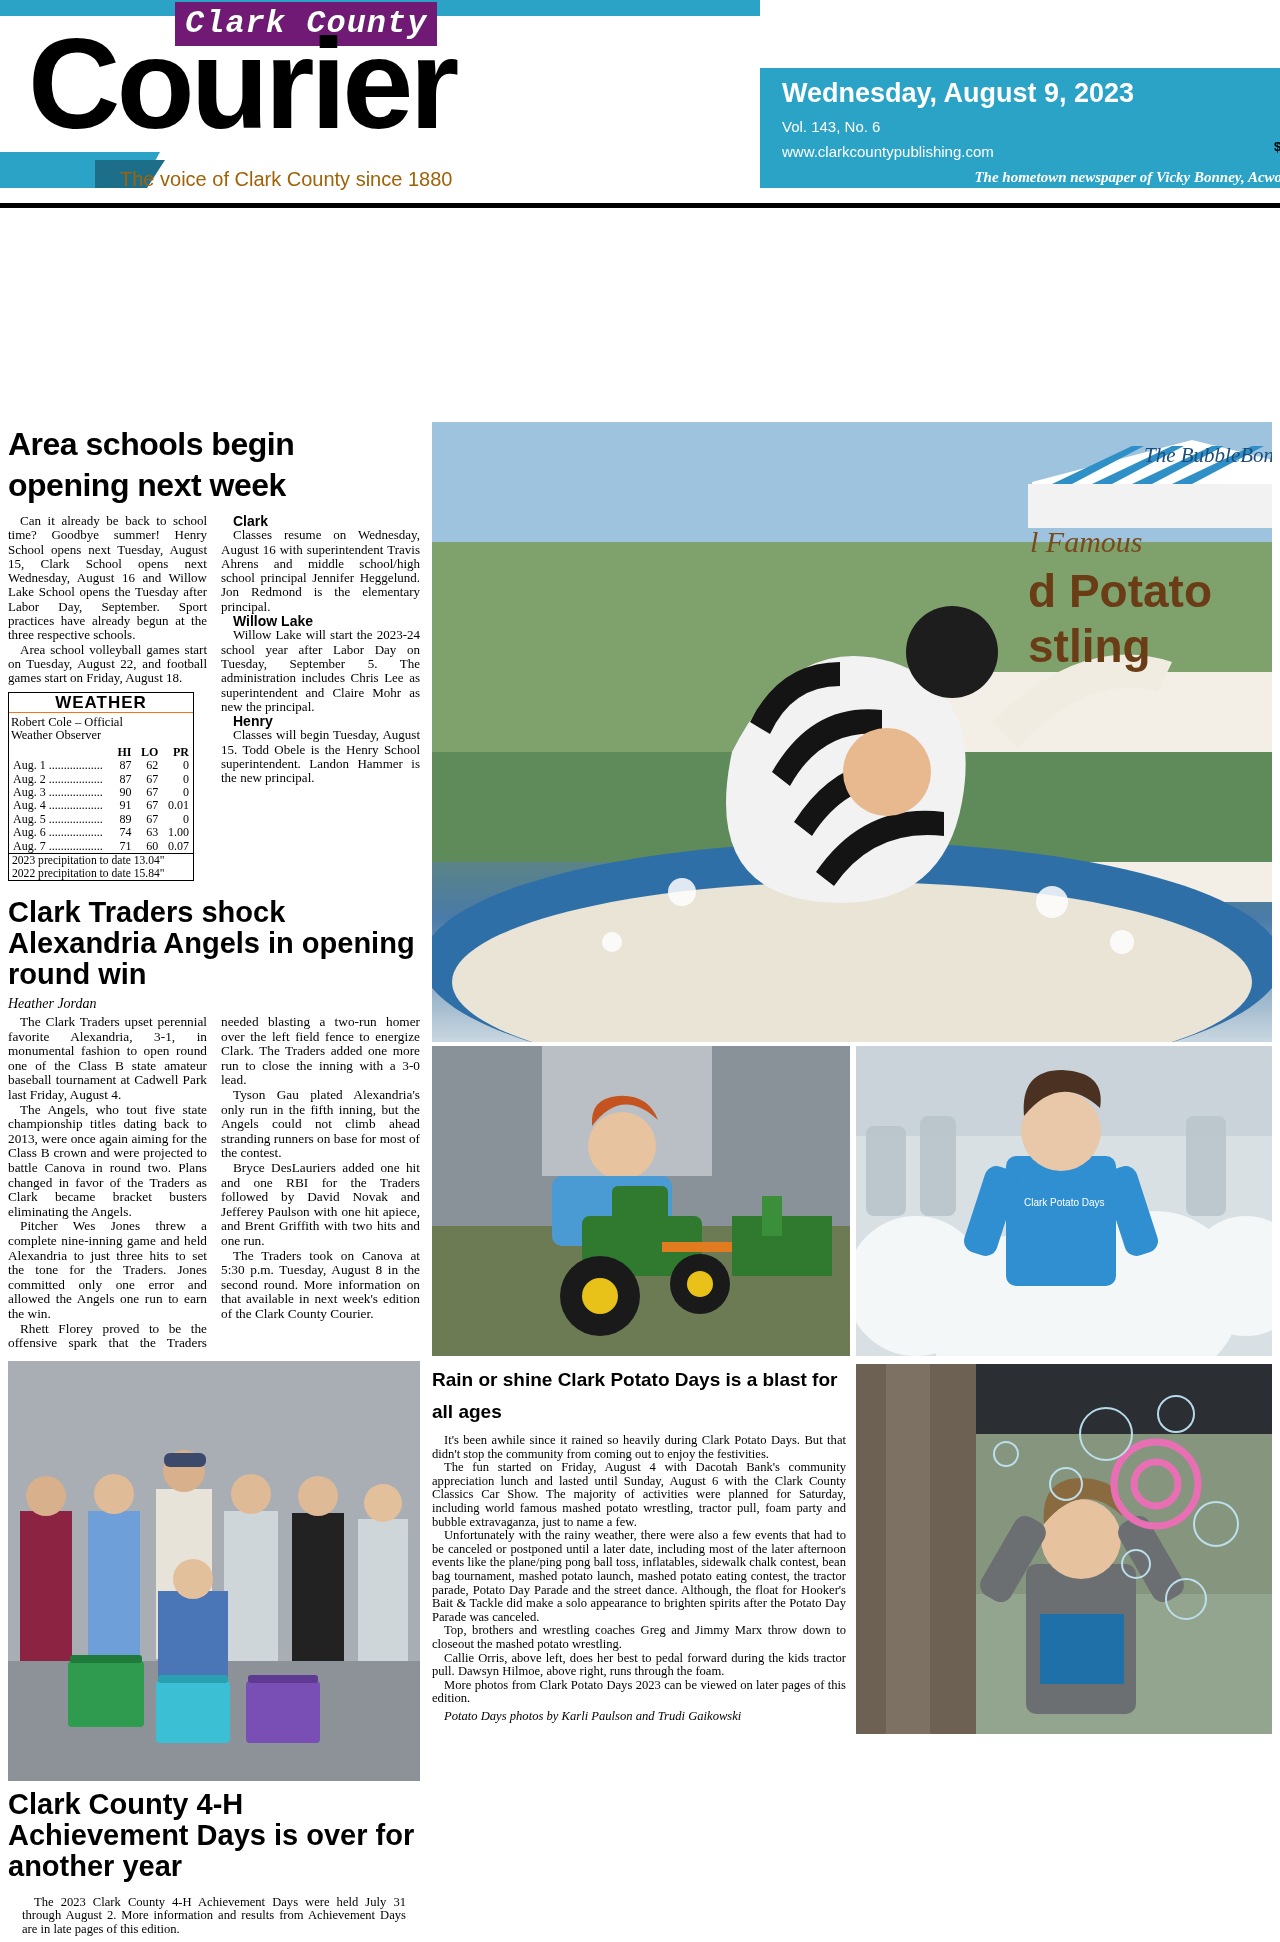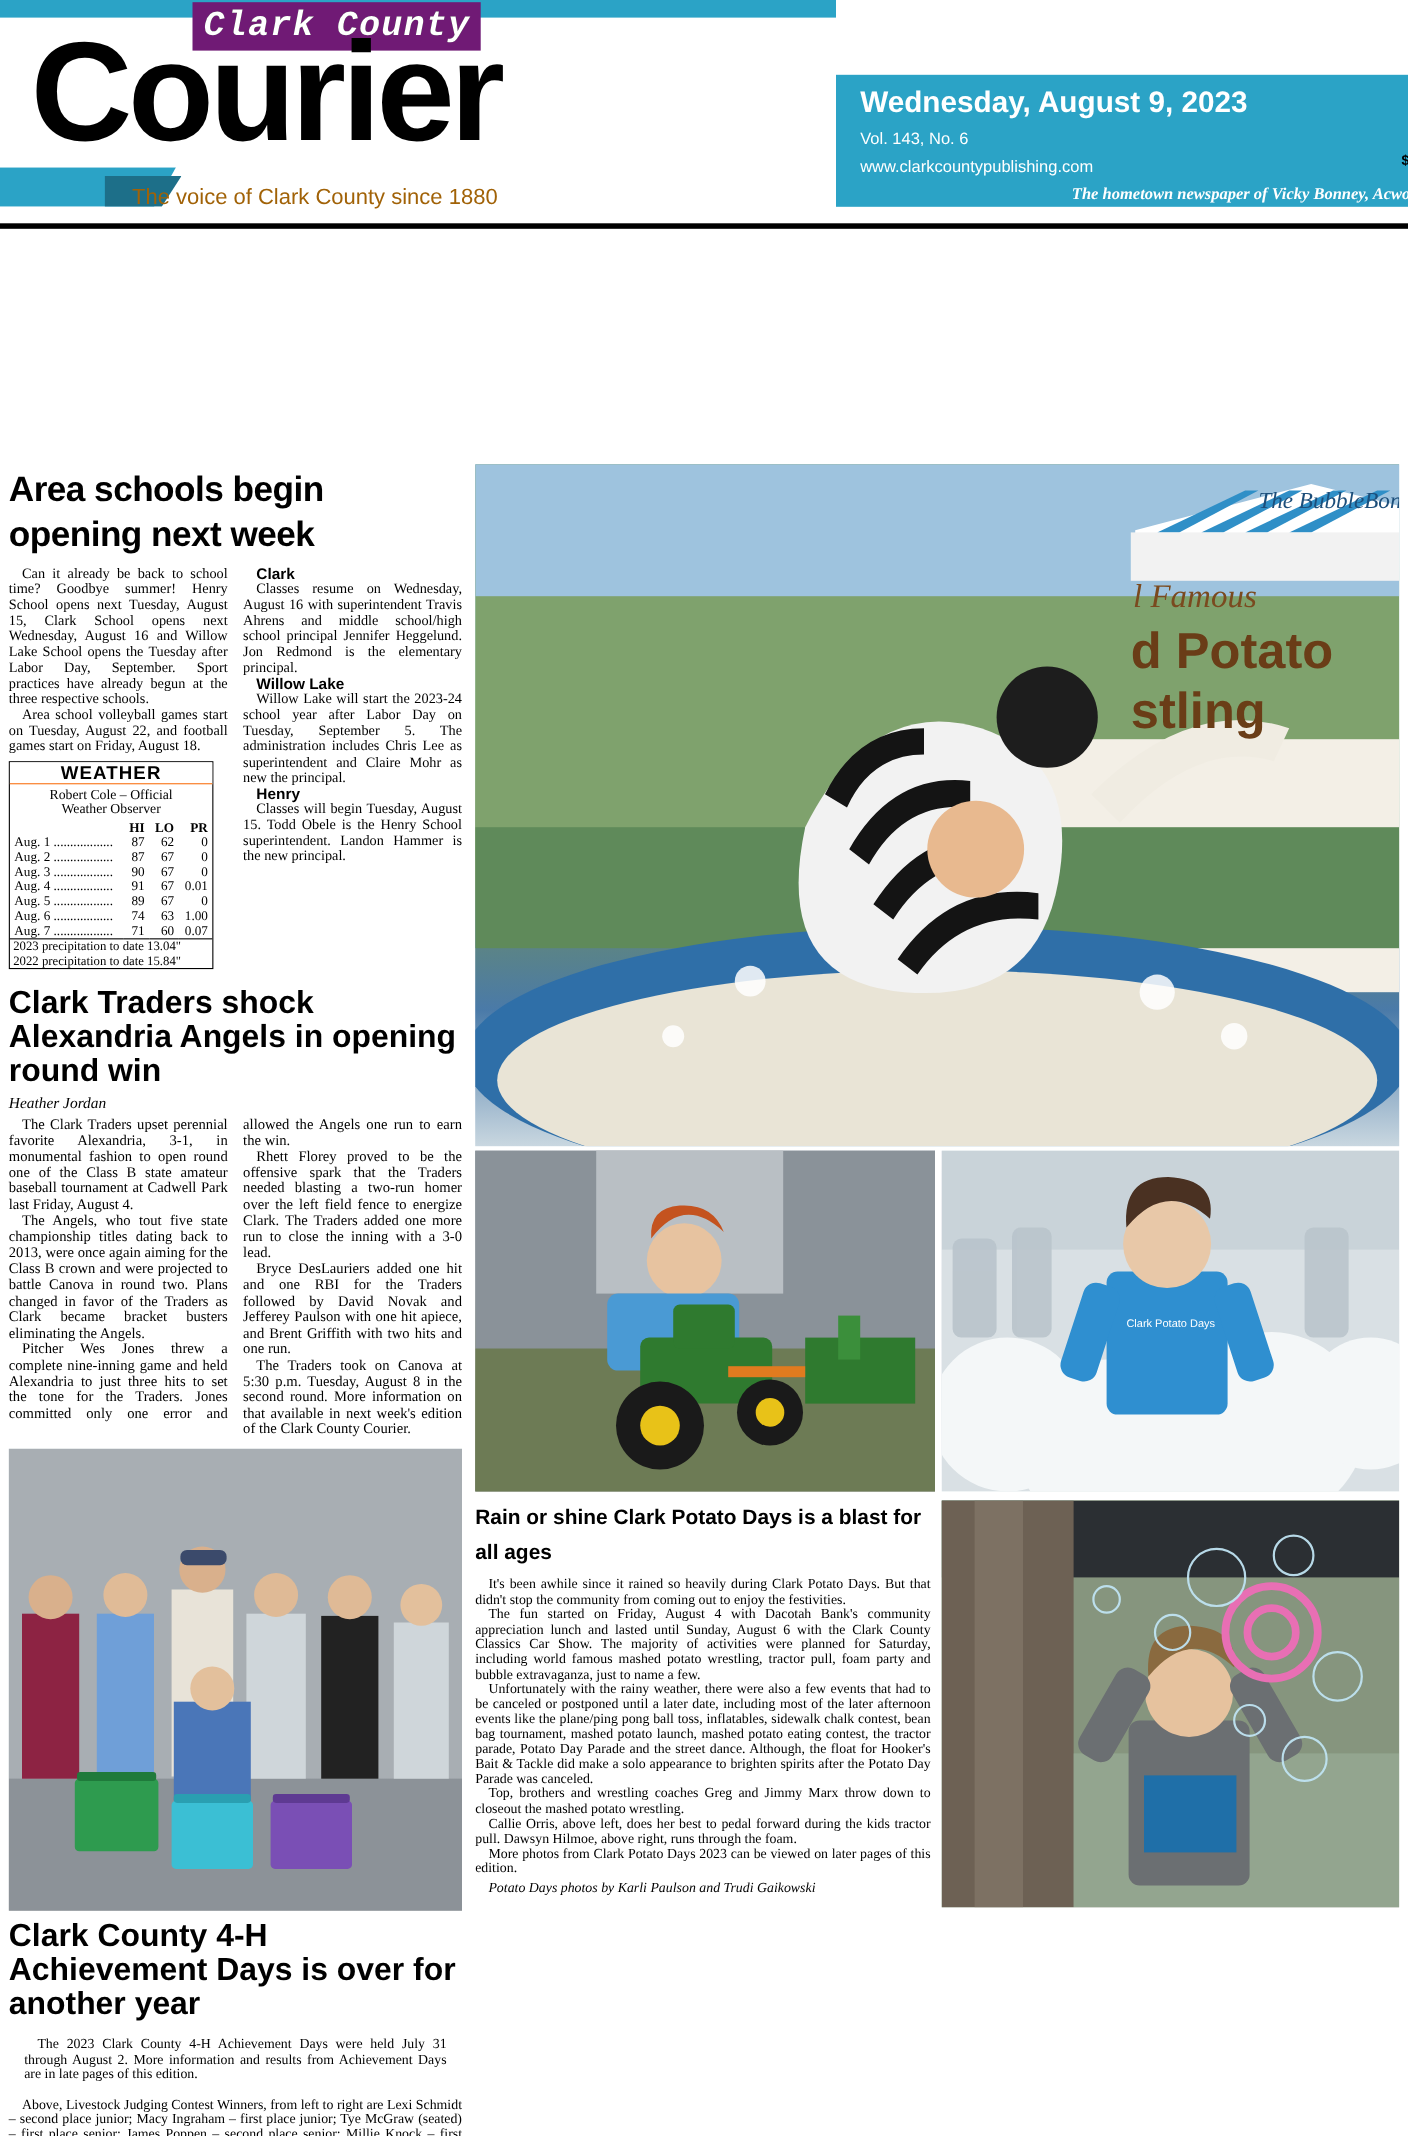--- a/index.html
+++ b/index.html
@@ -114,21 +114,21 @@
     width:186px; border:1px solid #000; margin:4px 0 4px 0;
     break-inside:avoid; background:#fff; padding:0;
   }
   .weather-title {
     background:#fff; text-align:center;
     font-family:"Liberation Sans", sans-serif; font-weight:bold;
     font-size:17px; letter-spacing:1px; padding:3px 0 2px 0;
     border-bottom:1px solid #f97316;
   }
   .weather-obs {
-    text-align:center; font-size:12.5px; line-height:13.5px; padding:3px 2px;
+    font-size:12.5px; line-height:13.5px; padding:3px 2px;
   }
   .weather table {
     width:100%; border-collapse:collapse; font-size:12px; line-height:13.4px;
   }
   .weather th { text-align:right; font-weight:bold; padding:0 4px; }
   .weather td { padding:0 4px; }
   .weather td.day { text-align:left; white-space:nowrap; }
   .weather td.num { text-align:right; }
   .weather .toprule td { border-top:1px solid #000; }
   .weather .precip {
@@ -256,20 +256,21 @@
       <p>Classes will begin Tuesday, August 15. Todd Obele is the Henry School superintendent. Landon Hammer is the new principal.</p>
     </div>
 
     <h2 class="head2" style="margin-top:16px;">Clark Traders shock Alexandria Angels in opening round win</h2>
     <div class="byline">Heather Jordan</div>
     <div class="twocol">
       <p class="first">The Clark Traders upset perennial favorite Alexandria, 3-1, in monumental fashion to open round one of the Class B state amateur baseball tournament at Cadwell Park last Friday, August 4.</p>
       <p>The Angels, who tout five state championship titles dating back to 2013, were once again aiming for the Class B crown and were projected to battle Canova in round two. Plans changed in favor of the Traders as Clark became bracket busters eliminating the Angels.</p>
       <p>Pitcher Wes Jones threw a complete nine-inning game and held Alexandria to just three hits to set the tone for the Traders. Jones committed only one error and allowed the Angels one run to earn the win.</p>
       <p>Rhett Florey proved to be the offensive spark that the Traders needed blasting a two-run homer over the left field fence to energize Clark. The Traders added one more run to close the inning with a 3-0 lead.</p>
+      <p>Tyson Gau plated Alexandria's only run in the fifth inning, but the Angels could not climb ahead stranding runners on base for most of the contest.</p>
       <p>Bryce DesLauriers added one hit and one RBI for the Traders followed by David Novak and Jefferey Paulson with one hit apiece, and Brent Griffith with two hits and one run.</p>
       <p>The Traders took on Canova at 5:30 p.m. Tuesday, August 8 in the second round. More information on that available in next week's edition of the Clark County Courier.</p>
     </div>
 
     <div class="photo ph-4h" style="width:412px; height:420px; margin-top:10px;">
       <svg viewBox="0 0 412 420" width="412" height="420">
         <rect x="0" y="0" width="412" height="300" fill="#a8aeb3"></rect>
         <rect x="0" y="300" width="412" height="120" fill="#8c9298"></rect>
         <g>
           <rect x="12" y="150" width="52" height="150" fill="#8d2343"></rect>

